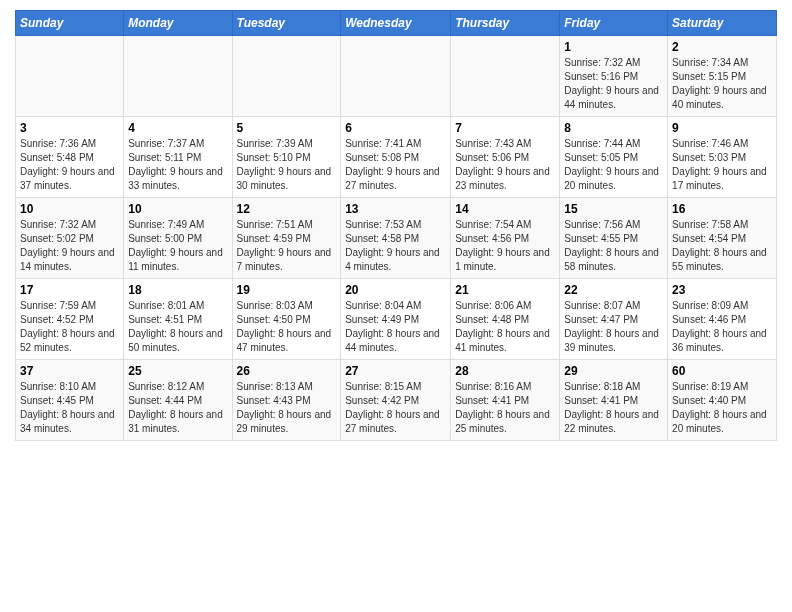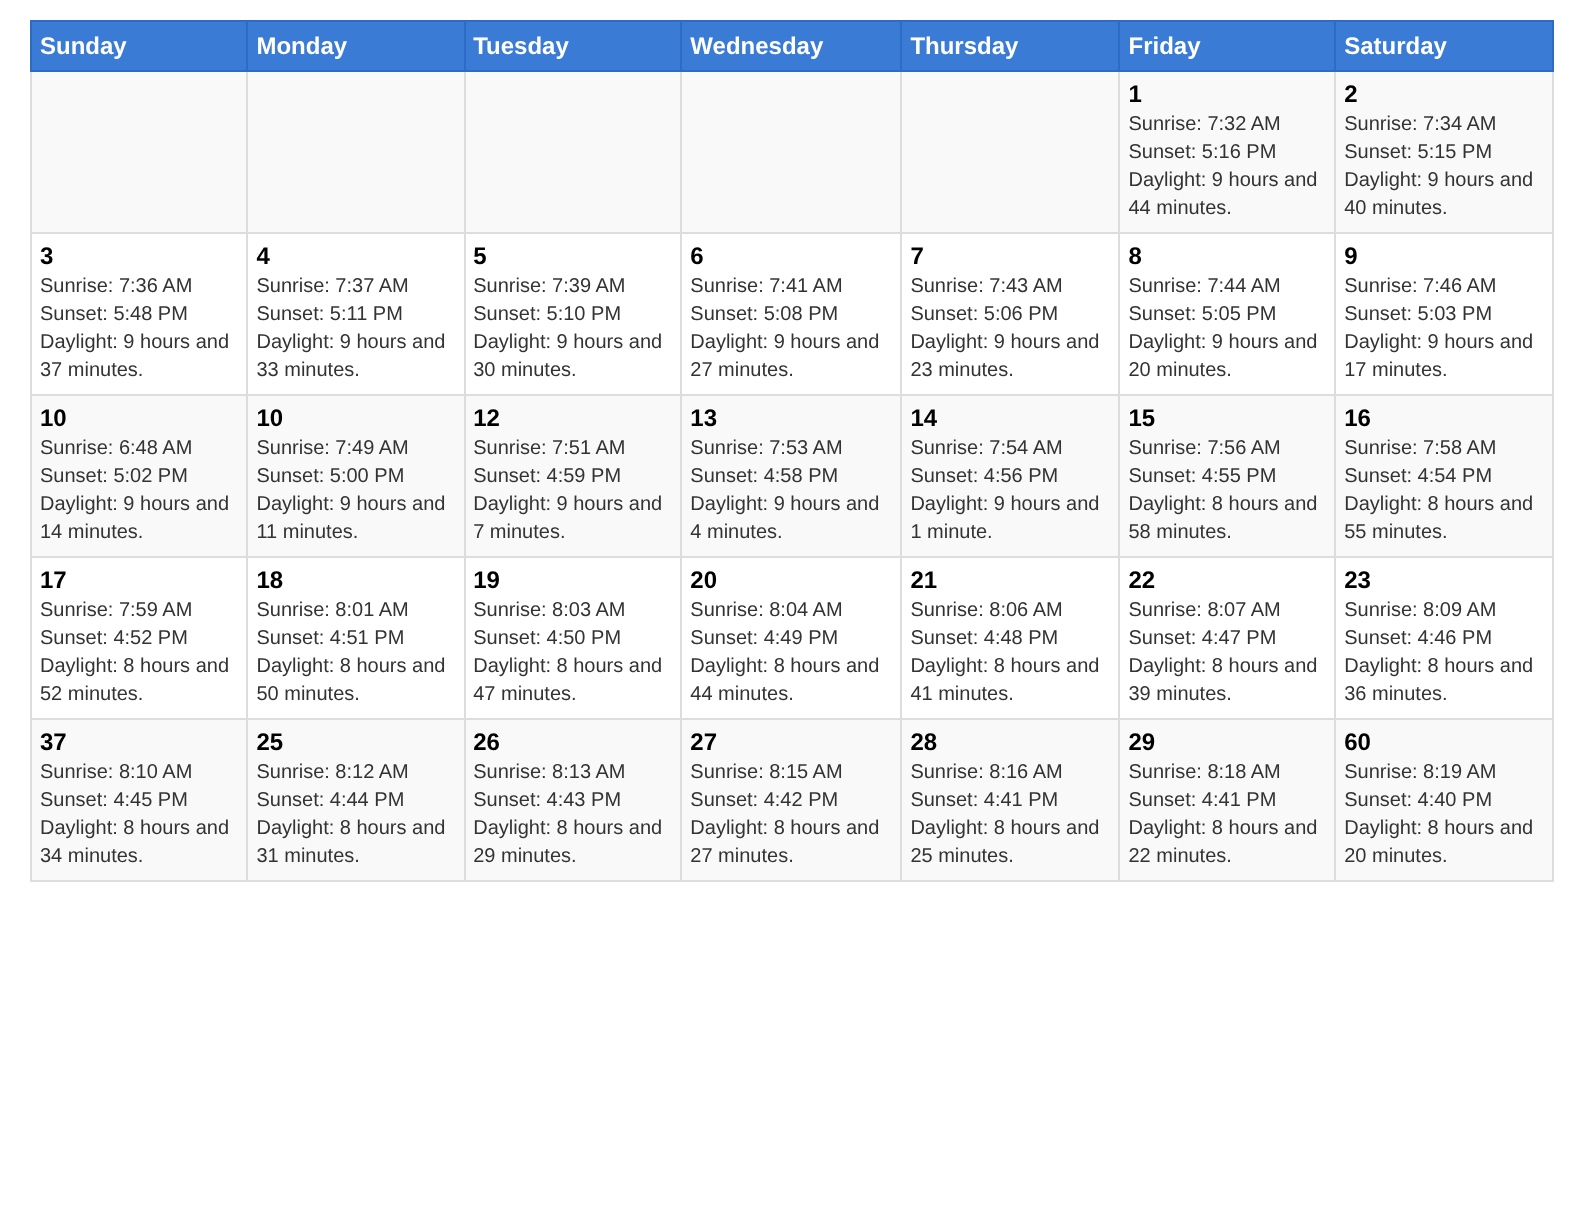--- a/index.html
+++ b/index.html
@@ -45,20 +45,21 @@
     thead tr {
       background-color: #3a7bd5;
       color: #fff;
     }
     thead th {
       padding: 5px 4px;
       text-align: left;
       font-size: 12px;
       font-weight: bold;
       border: 1px solid #2d6bc4;
+      font-style: italic;
     }
     tbody tr {
       vertical-align: top;
     }
     tbody tr:nth-child(odd) {
       background-color: #f9f9f9;
     }
     tbody tr:nth-child(even) {
       background-color: #ffffff;
     }
@@ -158,21 +159,21 @@
           <td>
             <span class="day-number">9</span>
             <div class="day-info">Sunrise: 7:46 AM
 Sunset: 5:03 PM
 Daylight: 9 hours and 17 minutes.</div>
           </td>
         </tr>
         <tr>
           <td>
             <span class="day-number">10</span>
-            <div class="day-info">Sunrise: 6:48 AM
+            <div class="day-info">Sunrise: 7:32 AM
 Sunset: 5:02 PM
 Daylight: 9 hours and 14 minutes.</div>
           </td>
           <td>
             <span class="day-number">10</span>
             <div class="day-info">Sunrise: 7:49 AM
 Sunset: 5:00 PM
 Daylight: 9 hours and 11 minutes.</div>
           </td>
           <td>

